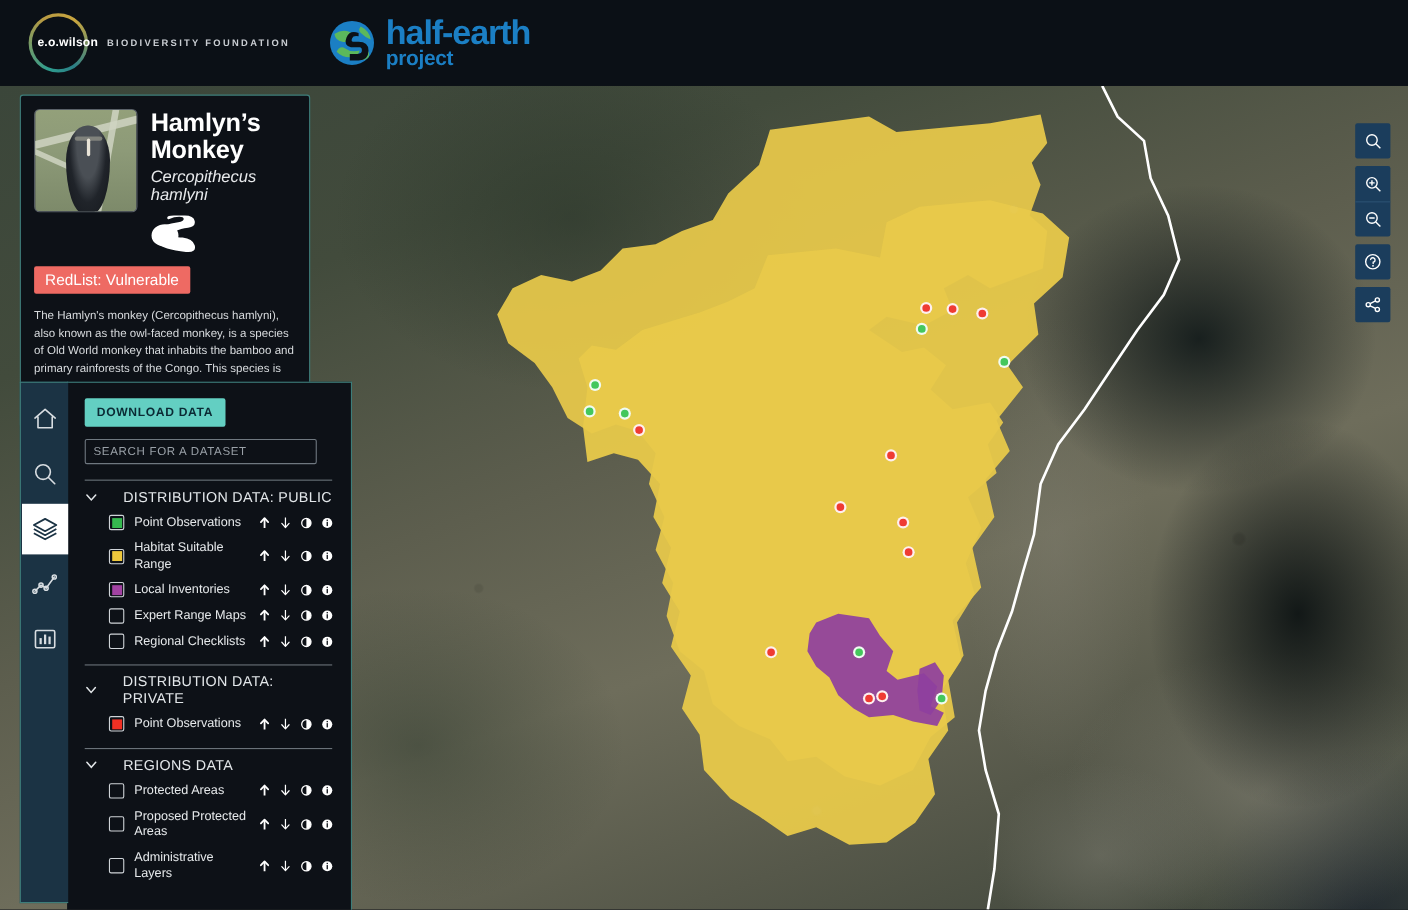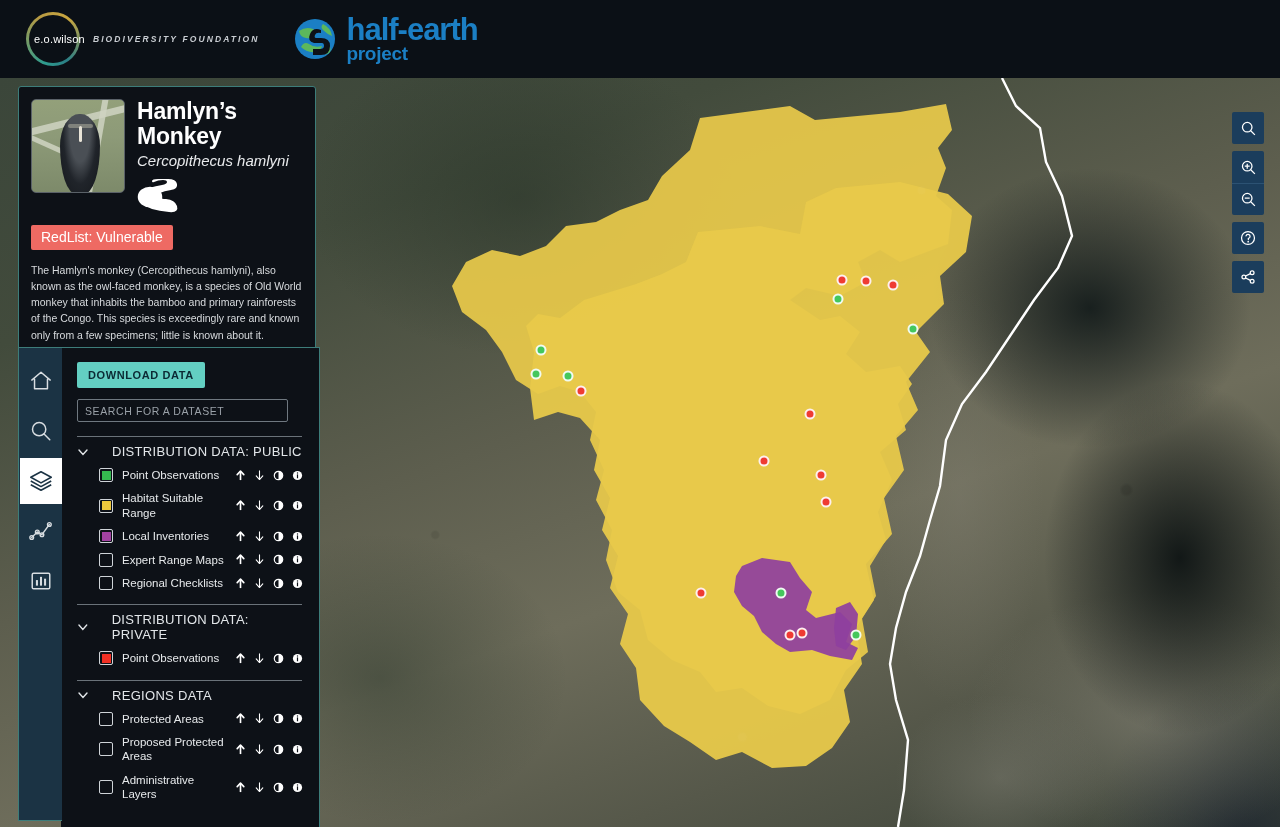--- a/index.html
+++ b/index.html
@@ -57,36 +57,36 @@
   .eow-logo { display: flex; align-items: center; height: 56px; }
   .eow-ring {
     width: 54px; height: 54px; border-radius: 50%;
     background: conic-gradient(from 200deg, #2e9c8e, #b79a43 35%, #c9a63f 55%, #2b7f86 85%, #2e9c8e);
     display: flex; align-items: center; justify-content: center;
   }
   .eow-ring-inner {
     width: 48px; height: 48px; border-radius: 50%; background: #0b1016;
   }
   .eow-text {
-    color: #ffffff; font-size: 11px; font-weight: normal; letter-spacing: .2px;
+    color: #ffffff; font-size: 11px; font-weight: bold; letter-spacing: .2px;
     margin-left: -46px; z-index: 2; white-space: nowrap;
   }
   .eow-sub {
     color: #c9cdd2; font-size: 8.5px; letter-spacing: 2.1px; font-weight: bold;
-    margin-left: 8px; white-space: nowrap; font-style: italic;
+    margin-left: 8px; white-space: nowrap;
   }
   .he-logo { display: flex; align-items: center; gap: 9px; margin-left: 16px; }
   .he-globe { width: 44px; height: 44px; position: relative; }
   .he-words { line-height: .95; }
   .he-main { color: #1b7fc4; font-size: 31px; font-weight: bold; letter-spacing: -1px; }
   .he-sub  { color: #1b7fc4; font-size: 19px; font-weight: bold; letter-spacing: -.3px; }
 
   
   #species-card {
-    position: absolute; left: 18px; top: 86px; width: 298px;
+    position: absolute; left: 18px; top: 86px; width: 264px;
     background: #0d1117; border: 1px solid #3d7d7a; border-radius: 3px;
     padding: 12px; z-index: 20;
   }
   .sp-top { display: flex; gap: 12px; }
   .sp-photo {
     width: 94px; height: 94px; border-radius: 5px; flex: 0 0 94px;
     border: 1px solid #5a6168; overflow: hidden; position: relative;
     background:
       linear-gradient(180deg,#93a07a 0%, #8d9a78 40%, #7d8a6a 100%);
   }

